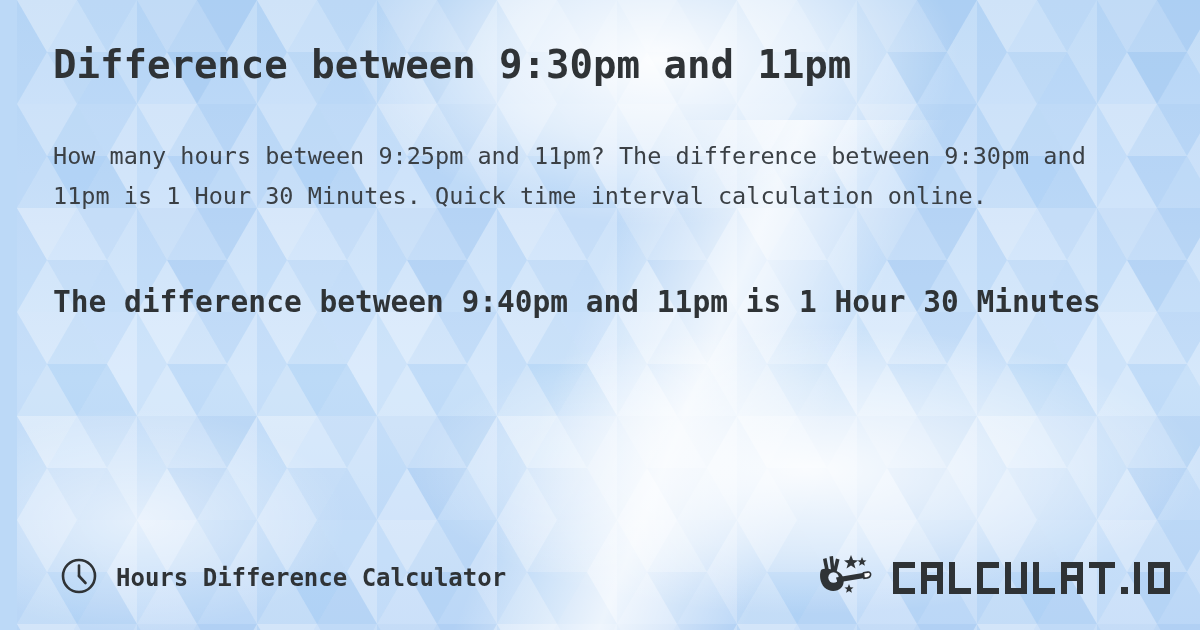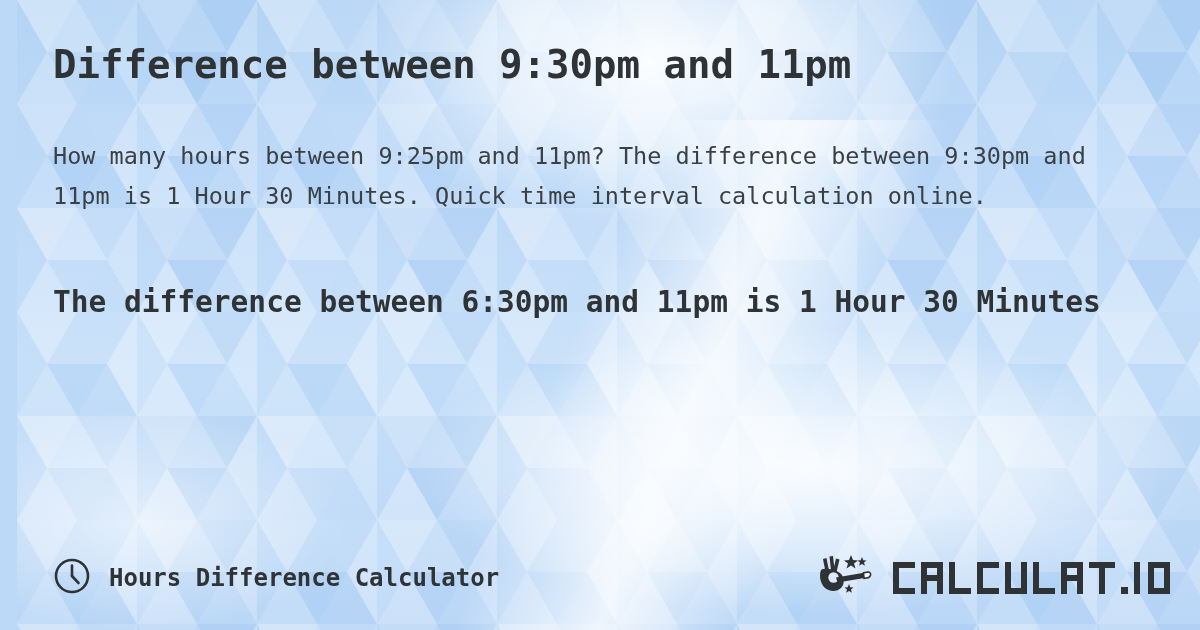--- a/index.html
+++ b/index.html
@@ -88,21 +88,21 @@
     max-width: 1080px;
     font-size: 29.5px;
     line-height: 48px;
     font-weight: bold;
     color: #2f3336;
   }
 
   
   .footer {
     position: absolute;
-    left: 36px;
+    left: 43px;
     right: 24px;
     bottom: 28px;
     height: 48px;
     display: flex;
     align-items: center;
     justify-content: space-between;
     z-index: 3;
   }
   .footer-left {
     display: flex;
@@ -165,21 +165,21 @@
   <div class="bg-layer bg-band"></div>
   <div class="bg-layer bg-glow-top"></div>
   <div class="bg-layer bg-glow-mid"></div>
 
   <div class="content">
 
     <h1 class="page-title">Difference between 9:30pm and 11pm</h1>
 
     <p class="description">How many hours between 9:25pm and 11pm? The difference between 9:30pm and 11pm is 1 Hour 30 Minutes. Quick time interval calculation online.</p>
 
-    <p class="answer">The difference between 6:30pm and 11pm is 1 Hour 30 Minutes</p>
+    <p class="answer">The difference between 9:40pm and 11pm is 1 Hour 30 Minutes</p>
   </div>
 
   <div class="footer">
 
     <div class="footer-left">
       <span class="clock-icon">
         <svg width="38" height="38" viewBox="0 0 38 38" xmlns="http://www.w3.org/2000/svg">
           <circle cx="19" cy="19" r="16" fill="none" stroke="#2f3336" stroke-width="2.6"></circle>
           <line x1="19" y1="19" x2="19" y2="8.5" stroke="#2f3336" stroke-width="2.6" stroke-linecap="round"></line>
           <line x1="19" y1="19" x2="25.5" y2="26" stroke="#2f3336" stroke-width="2.6" stroke-linecap="round"></line>

